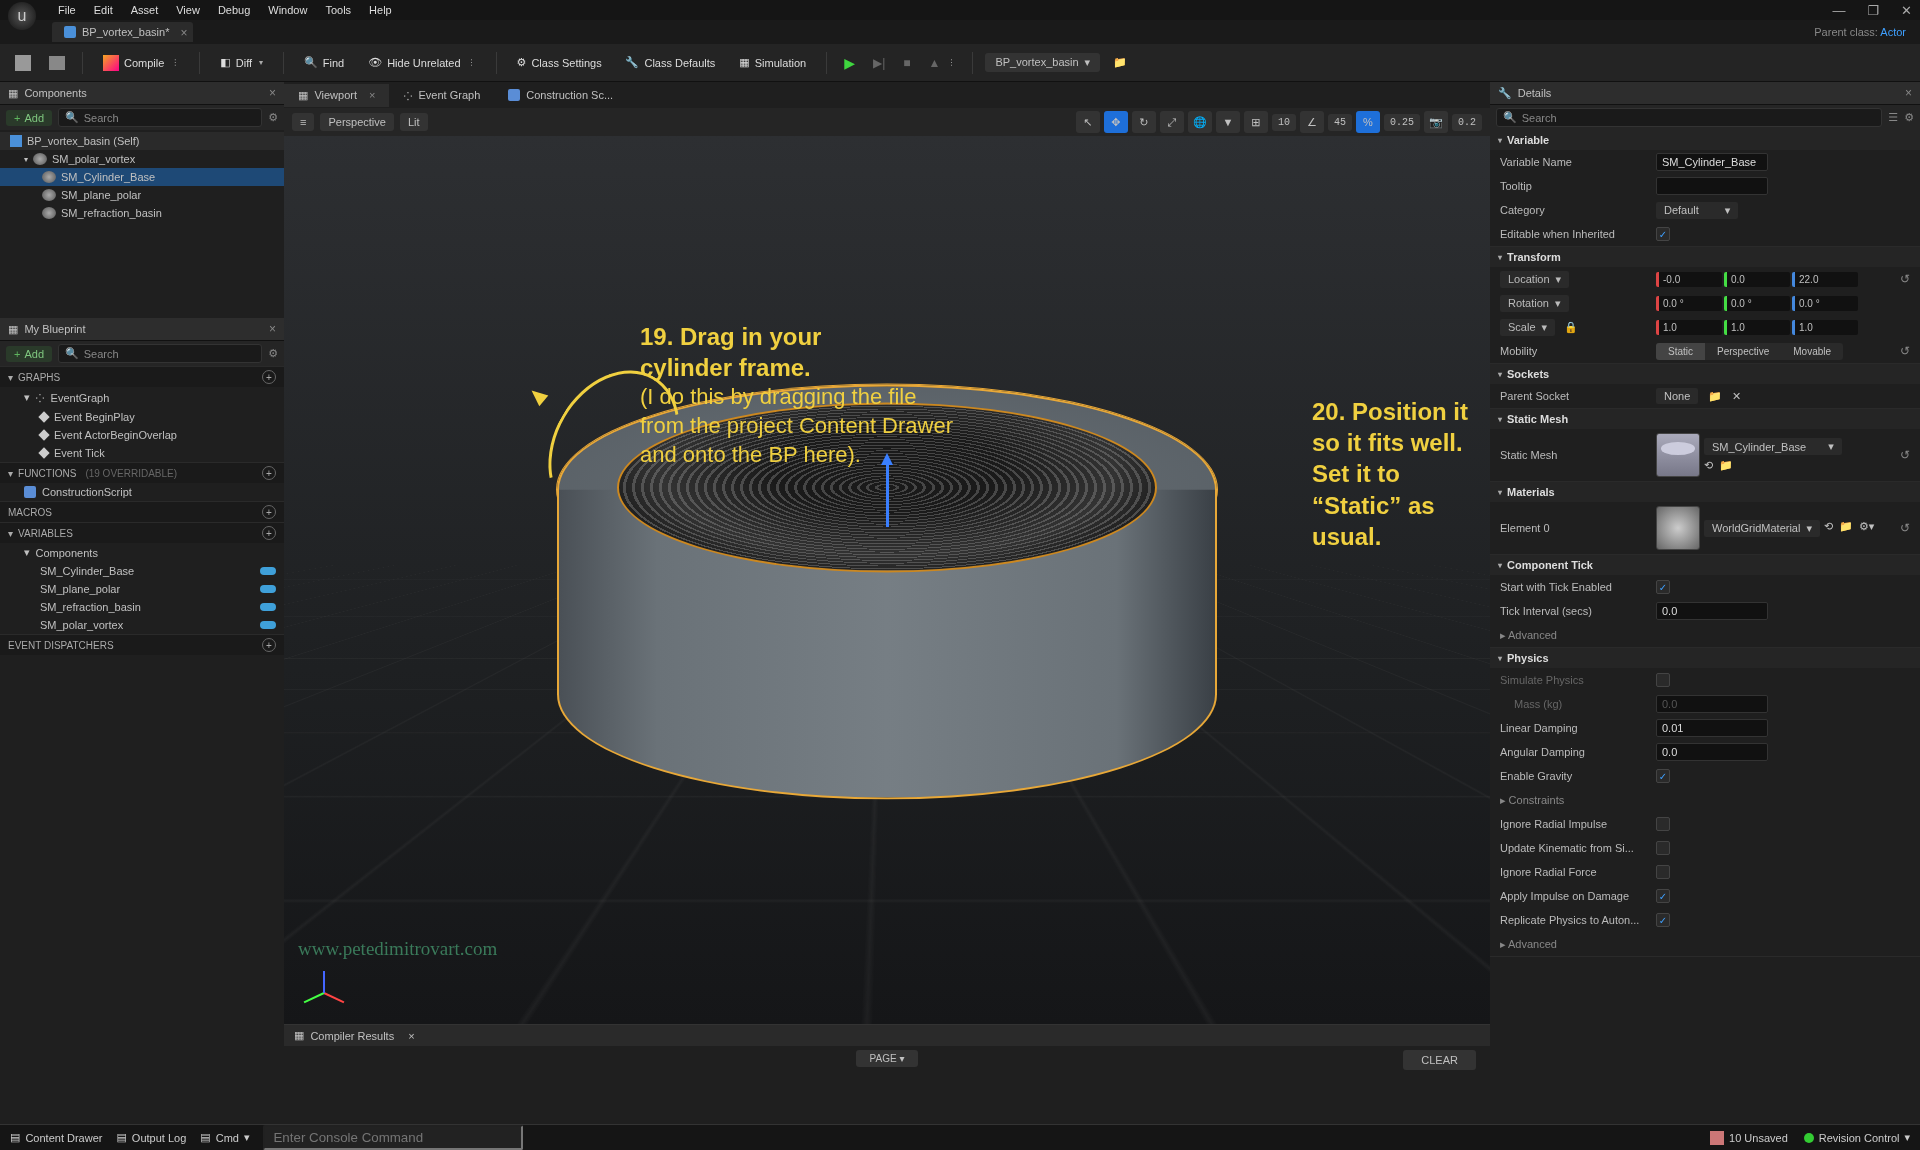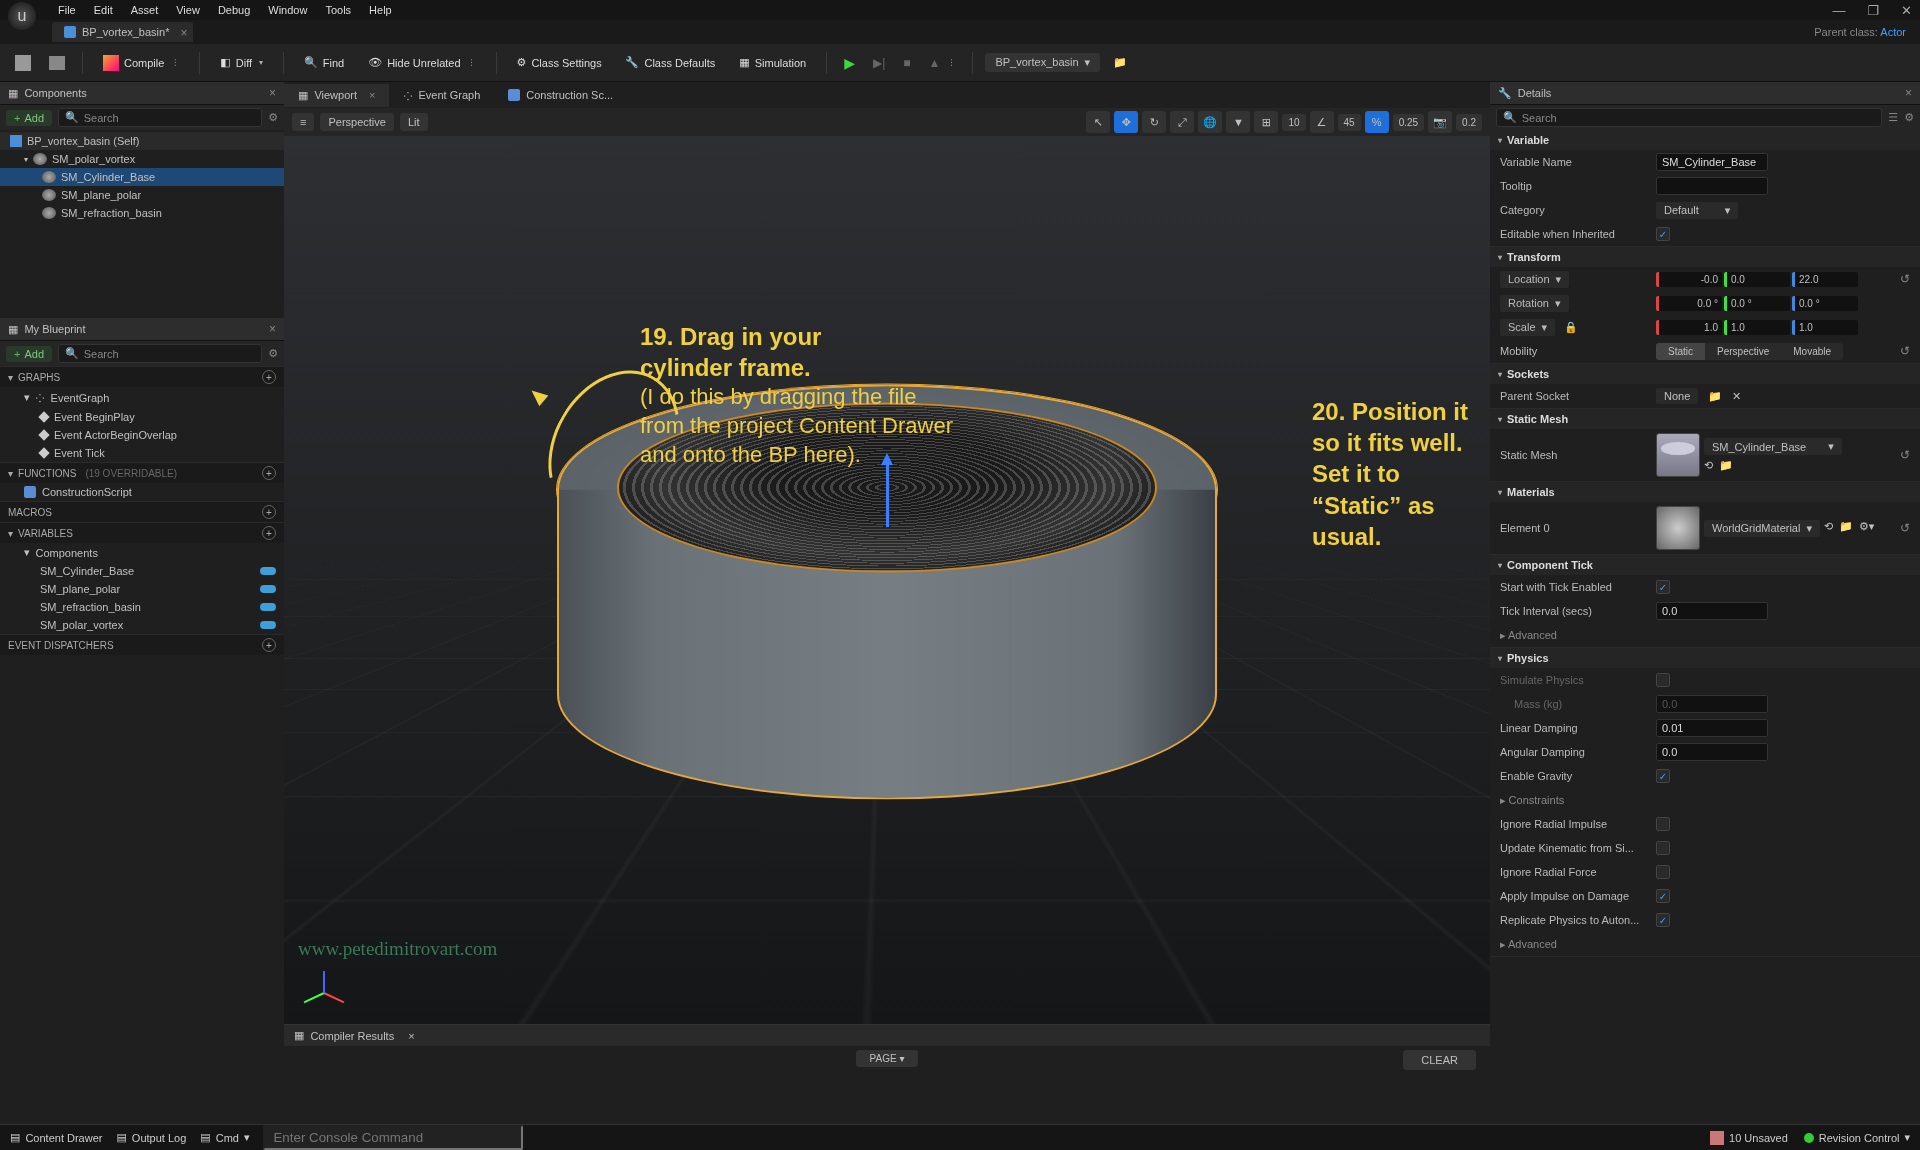--- a/index.html
+++ b/index.html
@@ -66,21 +66,21 @@
 .center-col { flex:1; display:flex; flex-direction:column; background:#151515;}
 .center-tabs { height:26px; background:#1f1f1f; display:flex; align-items:center;}
 .ctab { padding:5px 14px; display:flex; align-items:center; gap:6px; font-size:11px; cursor:pointer;}
 .ctab.active { background:#2d2d2d;}
 .ctab .close { font-size:11px; color:#888; margin-left:6px;}
 .viewport-bar { height:28px; background:#252525; display:flex; align-items:center; padding:0 8px; gap:6px;}
 .vp-btn { padding:3px 8px; background:#333; border-radius:3px; font-size:11px; display:flex; align-items:center; gap:4px;}
 .vp-right { margin-left:auto; display:flex; align-items:center; gap:4px;}
 .vp-icon-btn { width:24px;height:22px;background:#333;border-radius:3px;display:flex;align-items:center;justify-content:center;font-size:11px;}
 .vp-icon-btn.active { background:#1e6fd9;}
-.vp-val { padding:3px 6px; background:#333; border-radius:3px; font-size:10px;}
+.vp-val { padding:3px 6px; background:#333; border-radius:3px; font-size:10px;font-family:Liberation Mono, monospace;}
 
 .viewport { flex:1; background:linear-gradient(180deg,#2d2f32 0%,#1e2022 60%,#151618 100%); position:relative; overflow:hidden;}
 .viewport::before { content:''; position:absolute; inset:0; background:
   repeating-linear-gradient(0deg,transparent 0 59px,rgba(80,80,80,.15) 59px 60px),
   repeating-linear-gradient(90deg,transparent 0 59px,rgba(80,80,80,.15) 59px 60px);
   transform: perspective(800px) rotateX(70deg) translateY(200px) scale(3); transform-origin:center 70%;}
 .cylinder { position:absolute; left:50%; top:42%; transform:translate(-50%,-30%);}
 .cyl-top { width:660px; height:210px; border-radius:50%; background:radial-gradient(ellipse,#6a7278,#555c62); border:2px solid #e8a838; box-shadow:0 0 0 1px #e8a838;}
 .cyl-inner { position:absolute; left:50%; top:18px; transform:translateX(-50%); width:540px; height:170px; border-radius:50%; background:radial-gradient(ellipse at 50% 40%,#1a1a1a 30%,#333 60%,#0a0a0a 90%); overflow:hidden; border:2px solid #cc8820;}
 .cyl-inner::after{content:'';position:absolute;inset:0;background:
@@ -120,21 +120,21 @@
 .dsection-h { padding:4px 8px; background:#252525; display:flex; align-items:center; gap:5px; font-weight:bold; color:#ddd;}
 .dsection-h .disc{font-size:8px;color:#aaa;}
 .drow { display:flex; align-items:center; padding:3px 10px; min-height:24px;}
 .drow .dlabel { width:156px; color:#bbb;}
 .drow .dval { flex:1; display:flex; align-items:center; gap:4px;}
 .dinput { background:#111; border:1px solid #333; padding:2px 5px; border-radius:2px; color:#ddd; width:112px; font-size:11px;}
 .ddropdown { background:#2a2a2a; padding:2px 8px; border-radius:2px; display:flex; align-items:center; gap:6px; font-size:11px;}
 .dcheck { width:14px; height:14px; background:#2a2a2a; border:1px solid #444; border-radius:2px; display:flex; align-items:center; justify-content:center; color:#3fa0ff; font-size:10px;}
 .vec3 { display:flex; gap:2px;}
 .vec3 .vfield{width:66px;background:#111;border-left:3px solid;padding:2px 4px;font-size:10px;border-radius:2px;}
-.vec3 .vx{border-color:#d44;text-align:right;}
+.vec3 .vx{border-color:#d44;}
 .vec3 .vy{border-color:#4d4;}
 .vec3 .vz{border-color:#48d;}
 .reset-arrow{margin-left:auto;color:#888;font-size:12px;cursor:pointer;}
 .mobility { display:flex; background:#2a2a2a; border-radius:3px; overflow:hidden;}
 .mobility .mob{padding:3px 12px;font-size:10px;cursor:pointer;}
 .mobility .mob.active{background:#444;}
 .thumb { width:44px; height:44px; background:radial-gradient(circle,#ccc,#666); border-radius:3px; border:1px solid #444;}
 .thumb.cyl { background:linear-gradient(#aab,#778); position:relative;}
 .thumb.cyl::after{content:'';position:absolute;left:10%;top:20%;width:80%;height:30%;background:#ccd;border-radius:50%;}
 

